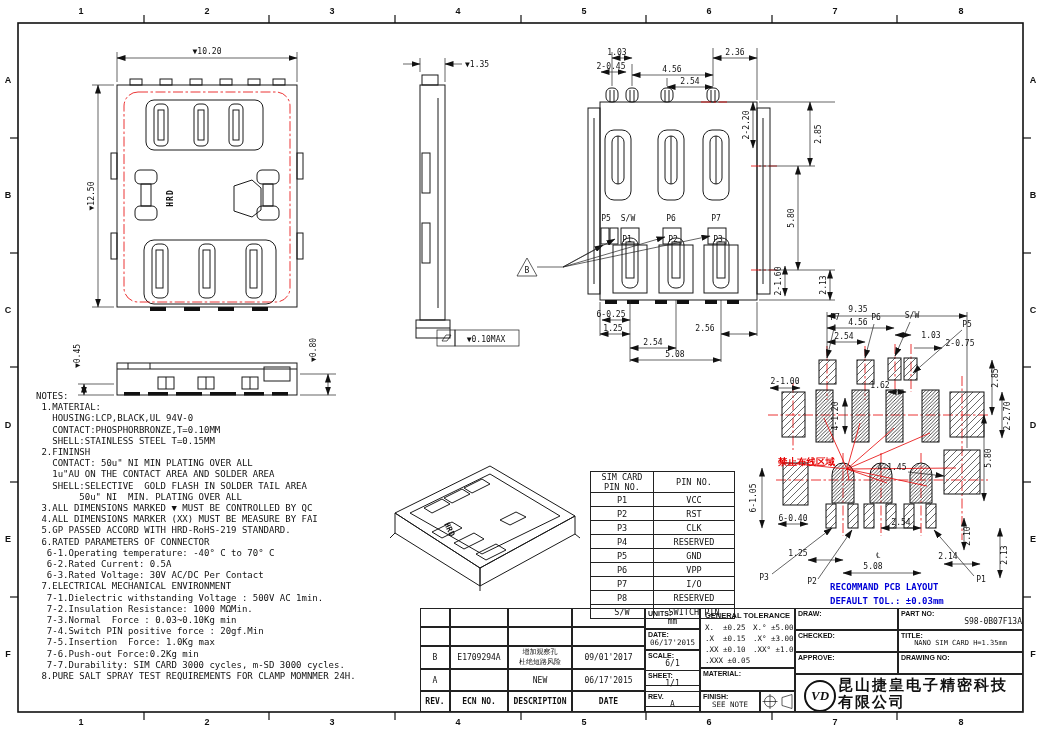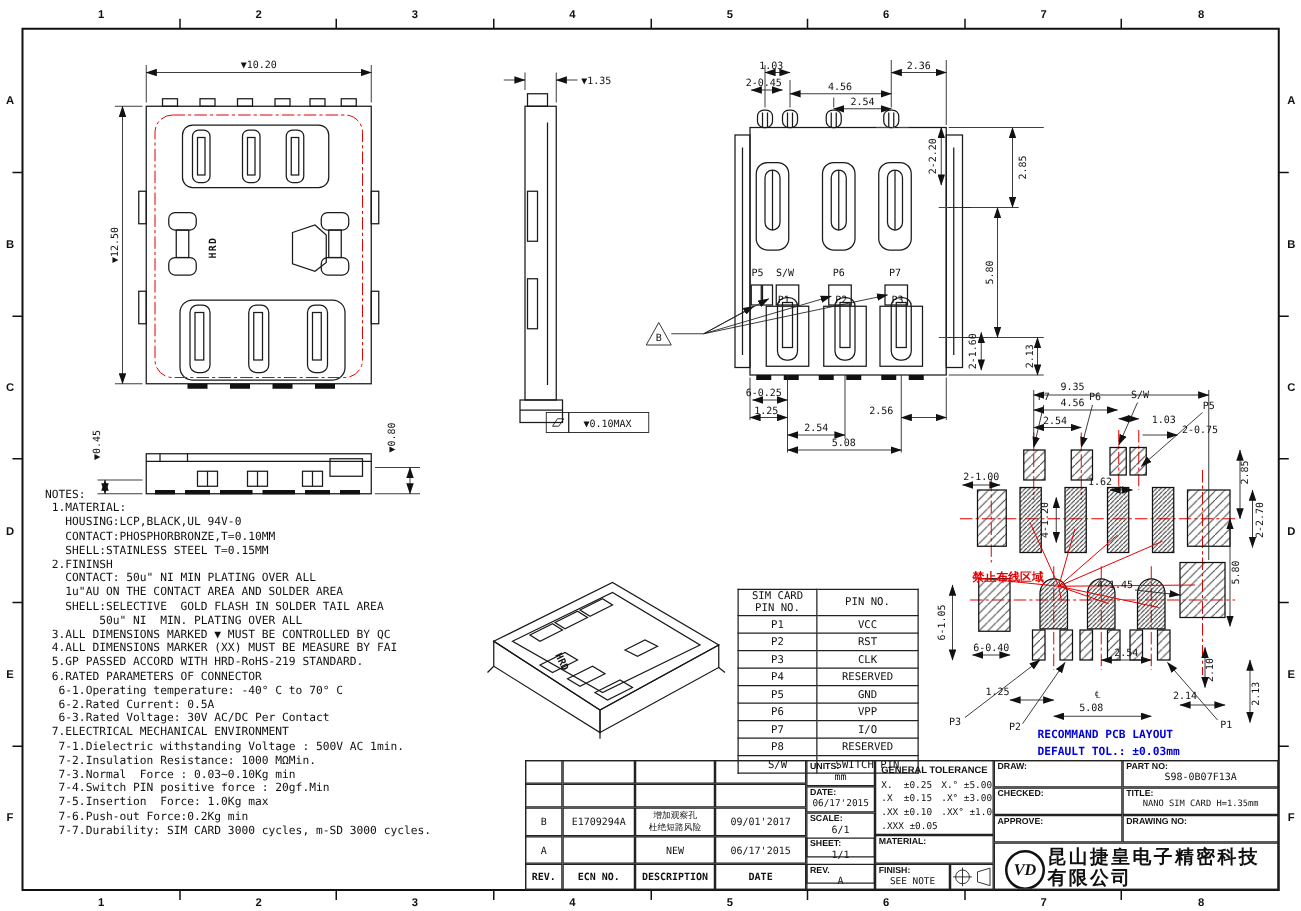--- a/index.html
+++ b/index.html
@@ -389,20 +389,21 @@
   <div>  6-2.Rated Current: 0.5A</div>
   <div>  6-3.Rated Voltage: 30V AC/DC Per Contact</div>
   <div> 7.ELECTRICAL MECHANICAL ENVIRONMENT</div>
   <div>  7-1.Dielectric withstanding Voltage : 500V AC 1min.</div>
   <div>  7-2.Insulation Resistance: 1000 MΩMin.</div>
   <div>  7-3.Normal  Force : 0.03~0.10Kg min</div>
   <div>  7-4.Switch PIN positive force : 20gf.Min</div>
   <div>  7-5.Insertion  Force: 1.0Kg max</div>
   <div>  7-6.Push-out Force:0.2Kg min</div>
   <div>  7-7.Durability: SIM CARD 3000 cycles, m-SD 3000 cycles.</div>
+  <div> 8.PURE SALT SPRAY TEST REQUIREMENTS FOR CLAMP MOMNMER 24H.</div>
 </div>
 
 <table id="pintable">
   <tbody>
         <tr>
     <td class="c1"><span>SIM CARD</span><br><span>PIN NO.</span></td>
     <td class="c2">PIN NO.</td>
   </tr>
   <tr>
           <td>P1</td>
@@ -655,21 +656,21 @@
         <span class="lab">DRAW:</span>
       </div>
   <div class="tc" style="left:375px;top:22px;width:103px;height:22px;">
         <span class="lab">CHECKED:</span>
       </div>
   <div class="tc" style="left:375px;top:44px;width:103px;height:22px;">
         <span class="lab">APPROVE:</span>
       </div>
   <div class="tc" style="left:478px;top:0;width:125px;height:22px;">
         <span class="lab">PART NO:</span>
-        <div style="text-align:center;">S98-0B07F13A</div>
+        <div style="text-align:right;">S98-0B07F13A</div>
       </div>
   <div class="tc" style="left:478px;top:22px;width:125px;height:22px;">
         <span class="lab">TITLE:</span>
         <div style="text-align:center;font-size:7px;">NANO SIM CARD  H=1.35mm</div>
       </div>
   <div class="tc" style="left:478px;top:44px;width:125px;height:22px;">
         <span class="lab">DRAWING NO:</span>
       </div>
   <div class="tc" style="left:375px;top:66px;width:228px;height:38px;">
     <div id="logo">VD</div>

